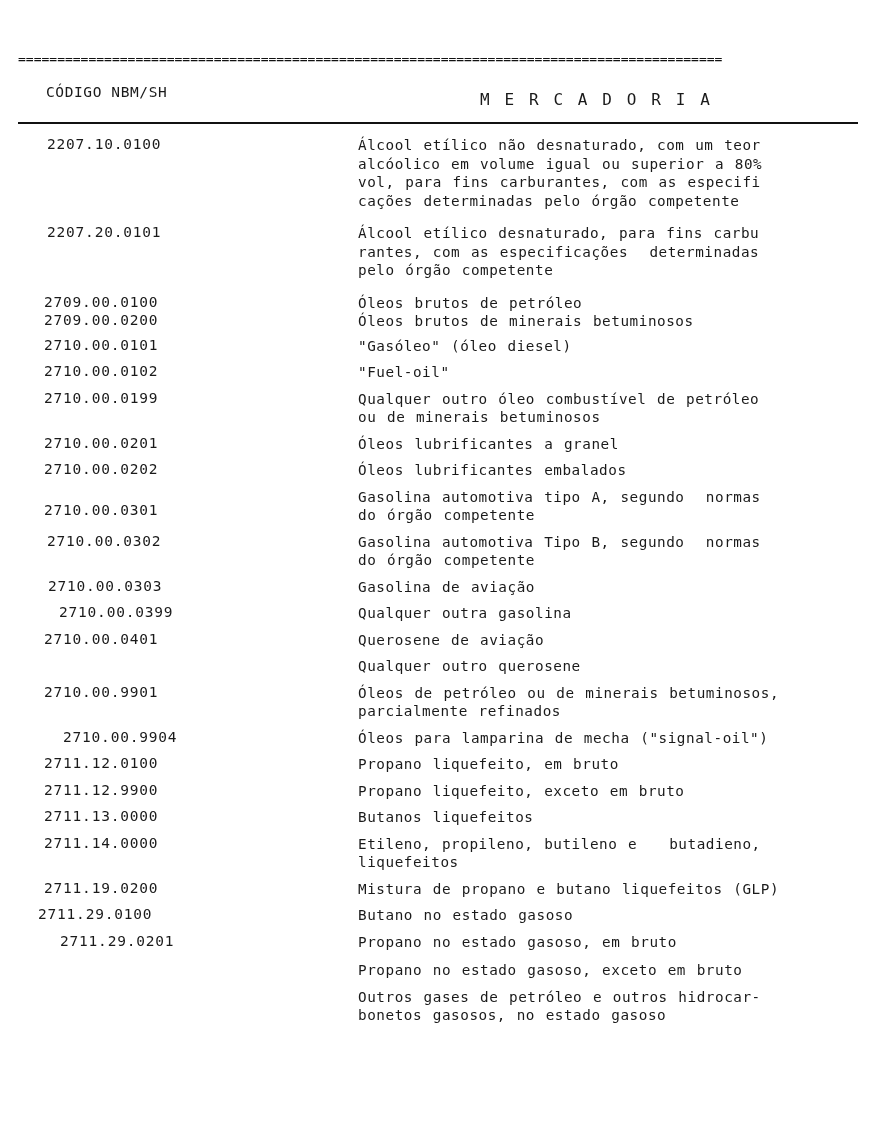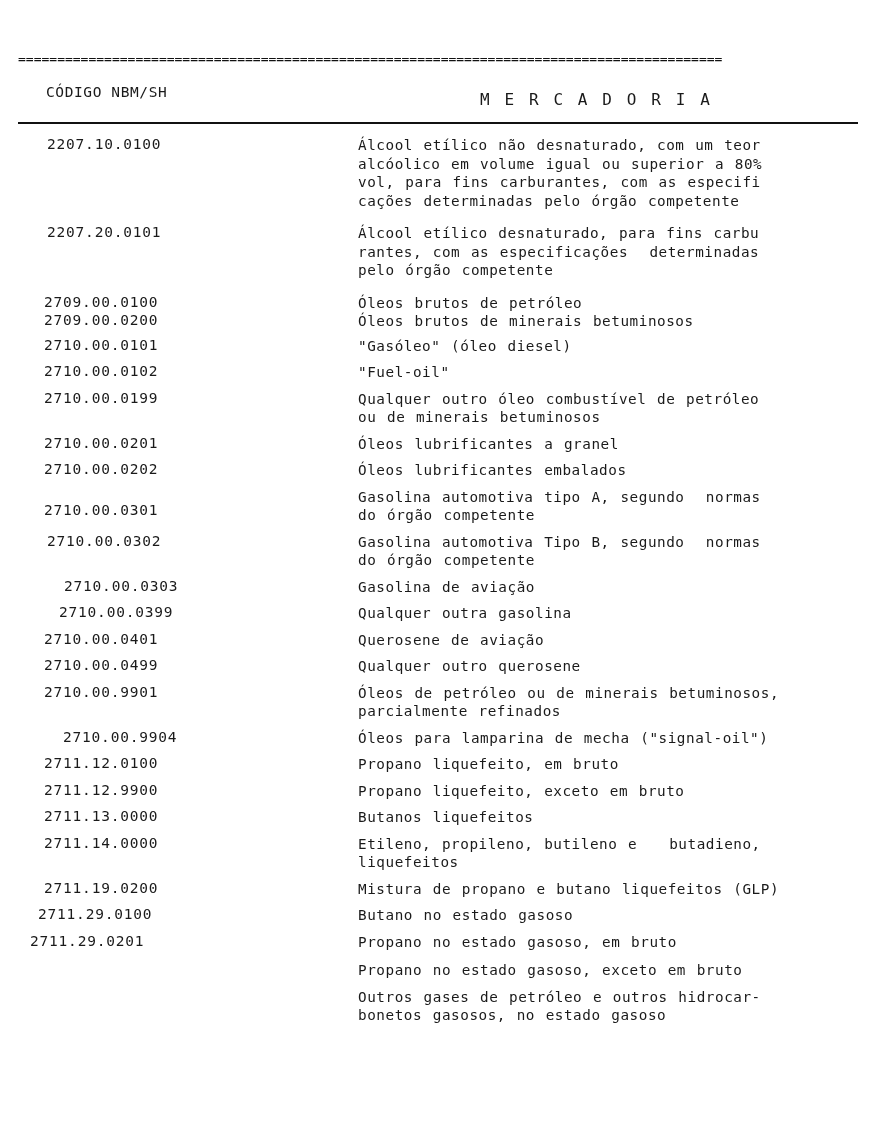--- a/index.html
+++ b/index.html
@@ -183,39 +183,38 @@
         </div>
       </div>
       <div class="row" style="margin-top: 8px;">
         <div class="code" style="padding-left: 47px;">2710.00.0302</div>
         <div class="desc">
           <span class="ln">Gasolina automotiva Tipo B, segundo  normas</span>
           <span class="ln">do órgão competente</span>
         </div>
       </div>
       <div class="row" style="margin-top: 8px;">
-        <div class="code" style="padding-left: 64px;">2710.00.0303</div>
+        <div class="code" style="padding-left: 48px;">2710.00.0303</div>
         <div class="desc">
           <span class="ln">Gasolina de aviação</span>
         </div>
       </div>
       <div class="row" style="margin-top: 8px;">
         <div class="code" style="padding-left: 59px;">2710.00.0399</div>
         <div class="desc">
           <span class="ln">Qualquer outra gasolina</span>
         </div>
       </div>
       <div class="row" style="margin-top: 8px;">
         <div class="code" style="padding-left: 44px;">2710.00.0401</div>
         <div class="desc">
           <span class="ln">Querosene de aviação</span>
         </div>
       </div>
       <div class="row" style="margin-top: 8px;">
-        <div class="code" style="padding-left: 44px;">2710.00.0499</div>
         <div class="desc">
           <span class="ln">Qualquer outro querosene</span>
         </div>
       </div>
       <div class="row" style="margin-top: 8px;">
         <div class="code" style="padding-left: 44px;">2710.00.9901</div>
         <div class="desc">
           <span class="ln">Óleos de petróleo ou de minerais betuminosos,</span>
           <span class="ln">parcialmente refinados</span>
         </div>
@@ -257,21 +256,21 @@
           <span class="ln">Mistura de propano e butano liquefeitos (GLP)</span>
         </div>
       </div>
       <div class="row" style="margin-top: 8px;">
         <div class="code" style="padding-left: 38px;">2711.29.0100</div>
         <div class="desc">
           <span class="ln">Butano no estado gasoso</span>
         </div>
       </div>
       <div class="row" style="margin-top: 8px;">
-        <div class="code" style="padding-left: 30px;">2711.29.0201</div>
+        <div class="code" style="padding-left: 60px;">2711.29.0201</div>
         <div class="desc">
           <span class="ln">Propano no estado gasoso, em bruto</span>
         </div>
       </div>
       <div class="row" style="margin-top: 10px;">
         <div class="code" style="padding-left: 38px;"></div>
         <div class="desc">
           <span class="ln">Propano no estado gasoso, exceto em bruto</span>
         </div>
       </div>

